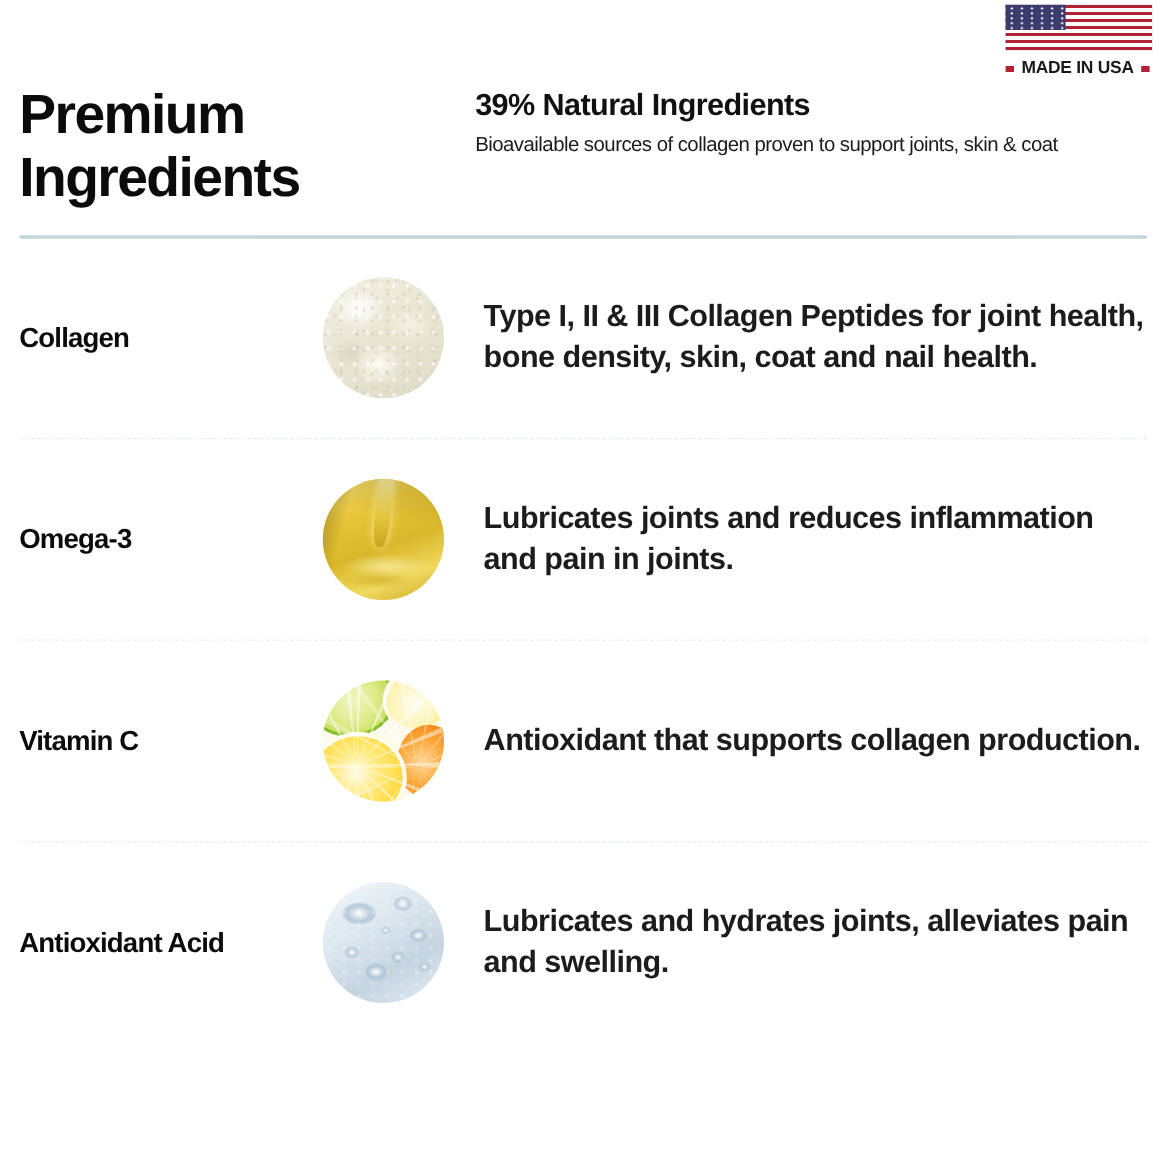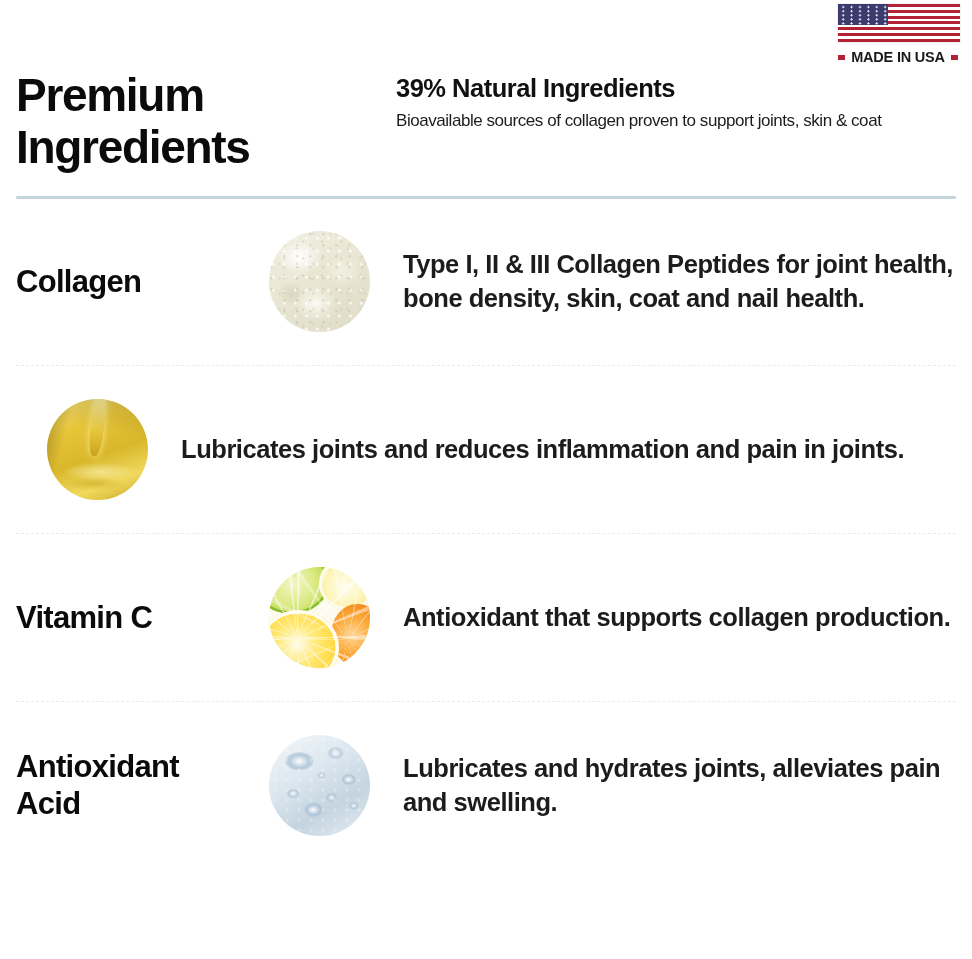--- a/index.html
+++ b/index.html
@@ -143,21 +143,21 @@
     box-sizing: border-box;
   }
   .row-rule {
     height: 1px;
     border-top: 1px dashed #e2eef1;
     margin: 0;
   }
   .row-name {
     width: 222px;
     flex: none;
-    font-size: 31px;
+    font-size: 23px;
     font-weight: 800;
     letter-spacing: -0.7px;
     line-height: 1.18;
     color: #0b0b0b;
   }
   .row-thumb-cell {
     width: 162px;
     flex: none;
     display: flex;
     justify-content: center;
@@ -322,20 +322,21 @@
     <div class="row-name">Collagen</div>
     <div class="row-thumb-cell">
       <div class="thumb art-powder"></div>
     </div>
     <div class="row-desc">Type I, II &amp; III Collagen Peptides for joint health, bone density, skin, coat and nail health.</div>
   </div>
 
   <div class="row-rule"></div>
 
   <div class="row">
+    <div class="row-name">Omega-3</div>
     <div class="row-thumb-cell">
       <div class="thumb art-oil"></div>
     </div>
     <div class="row-desc">Lubricates joints and reduces inflammation and pain in joints.</div>
   </div>
 
   <div class="row-rule"></div>
 
   <div class="row">
     <div class="row-name">Vitamin C</div>

